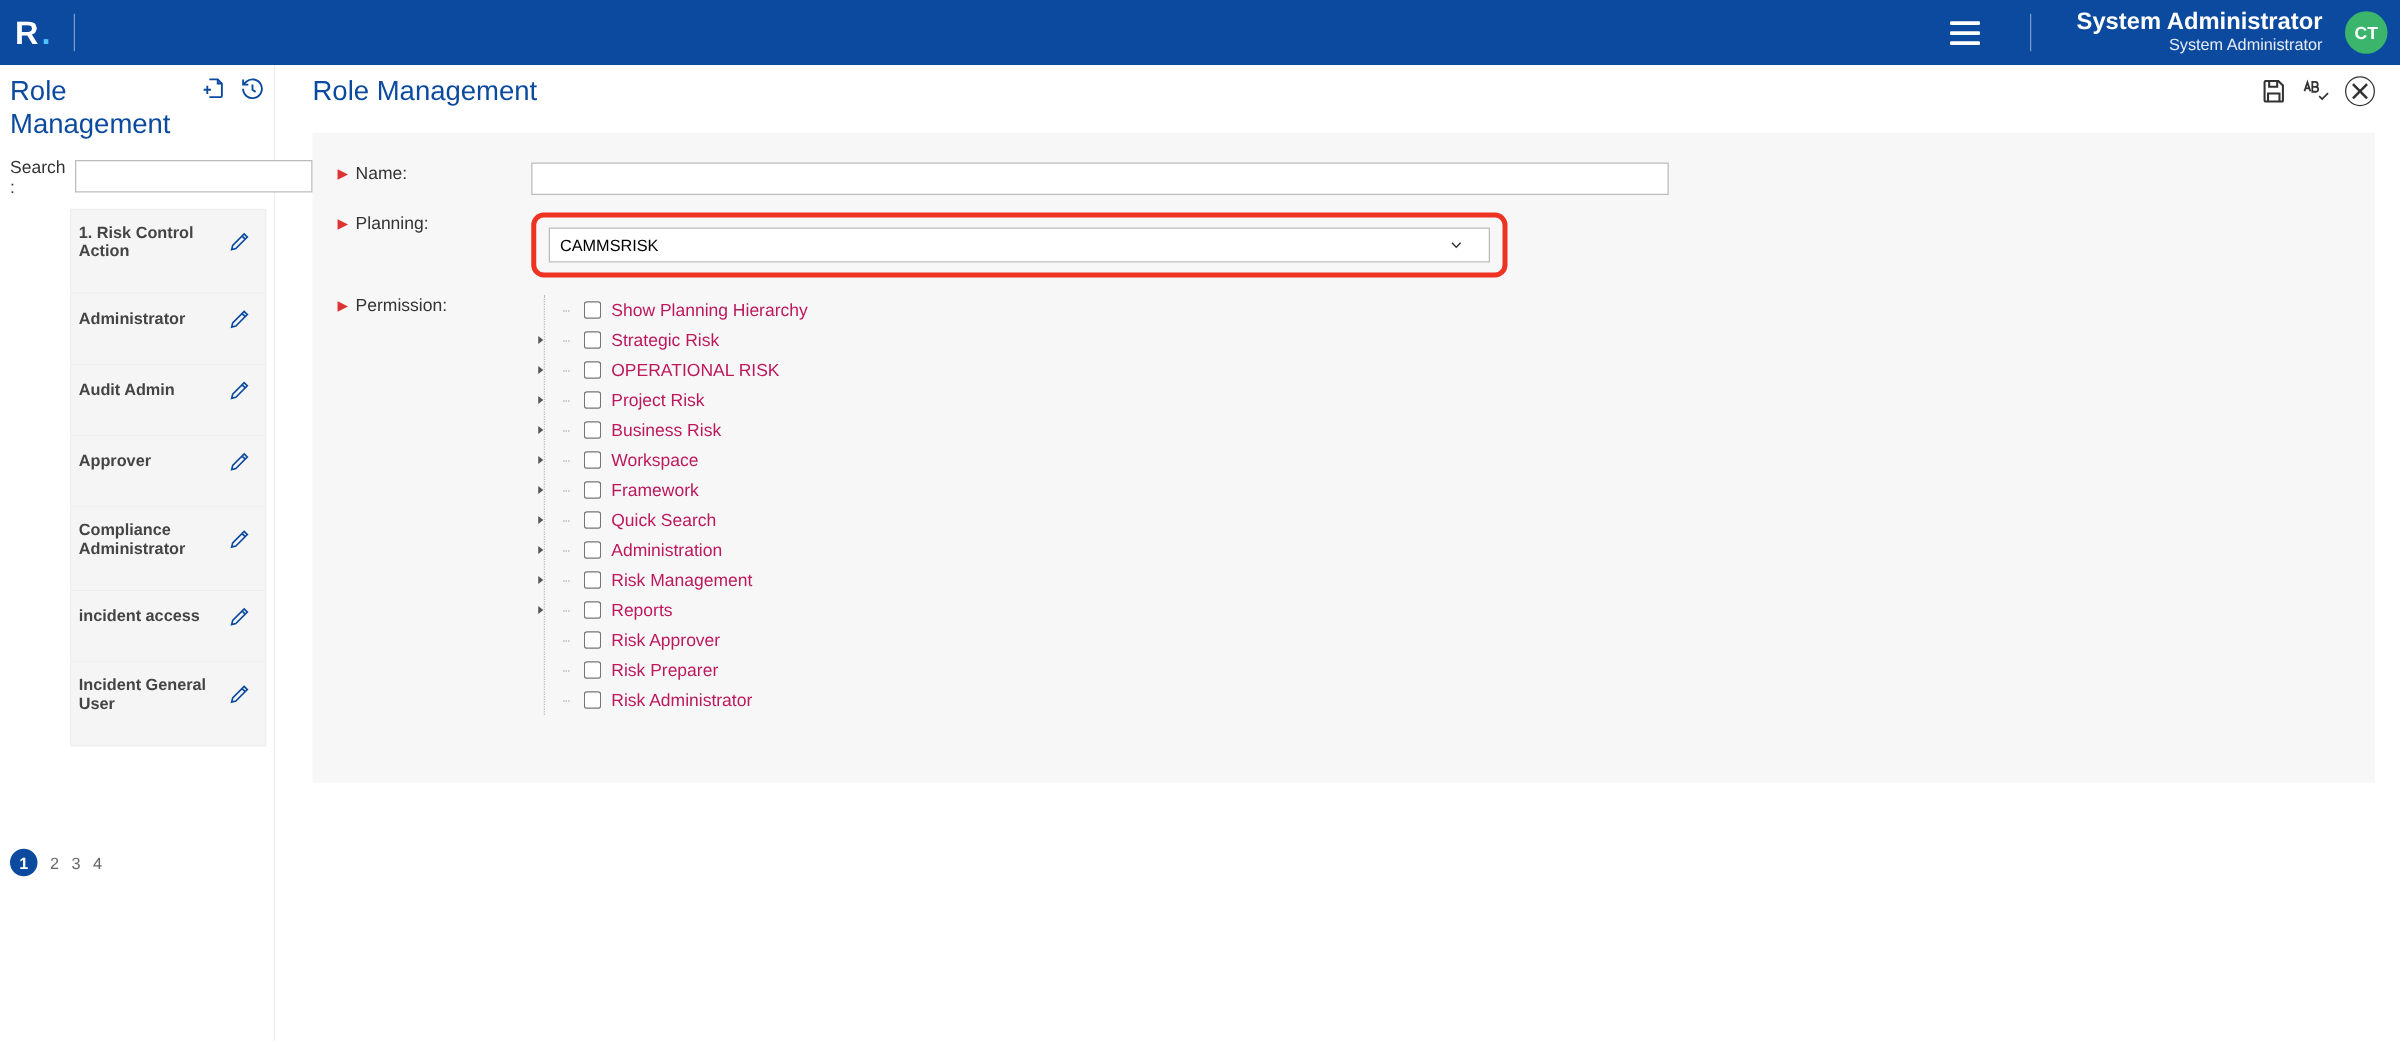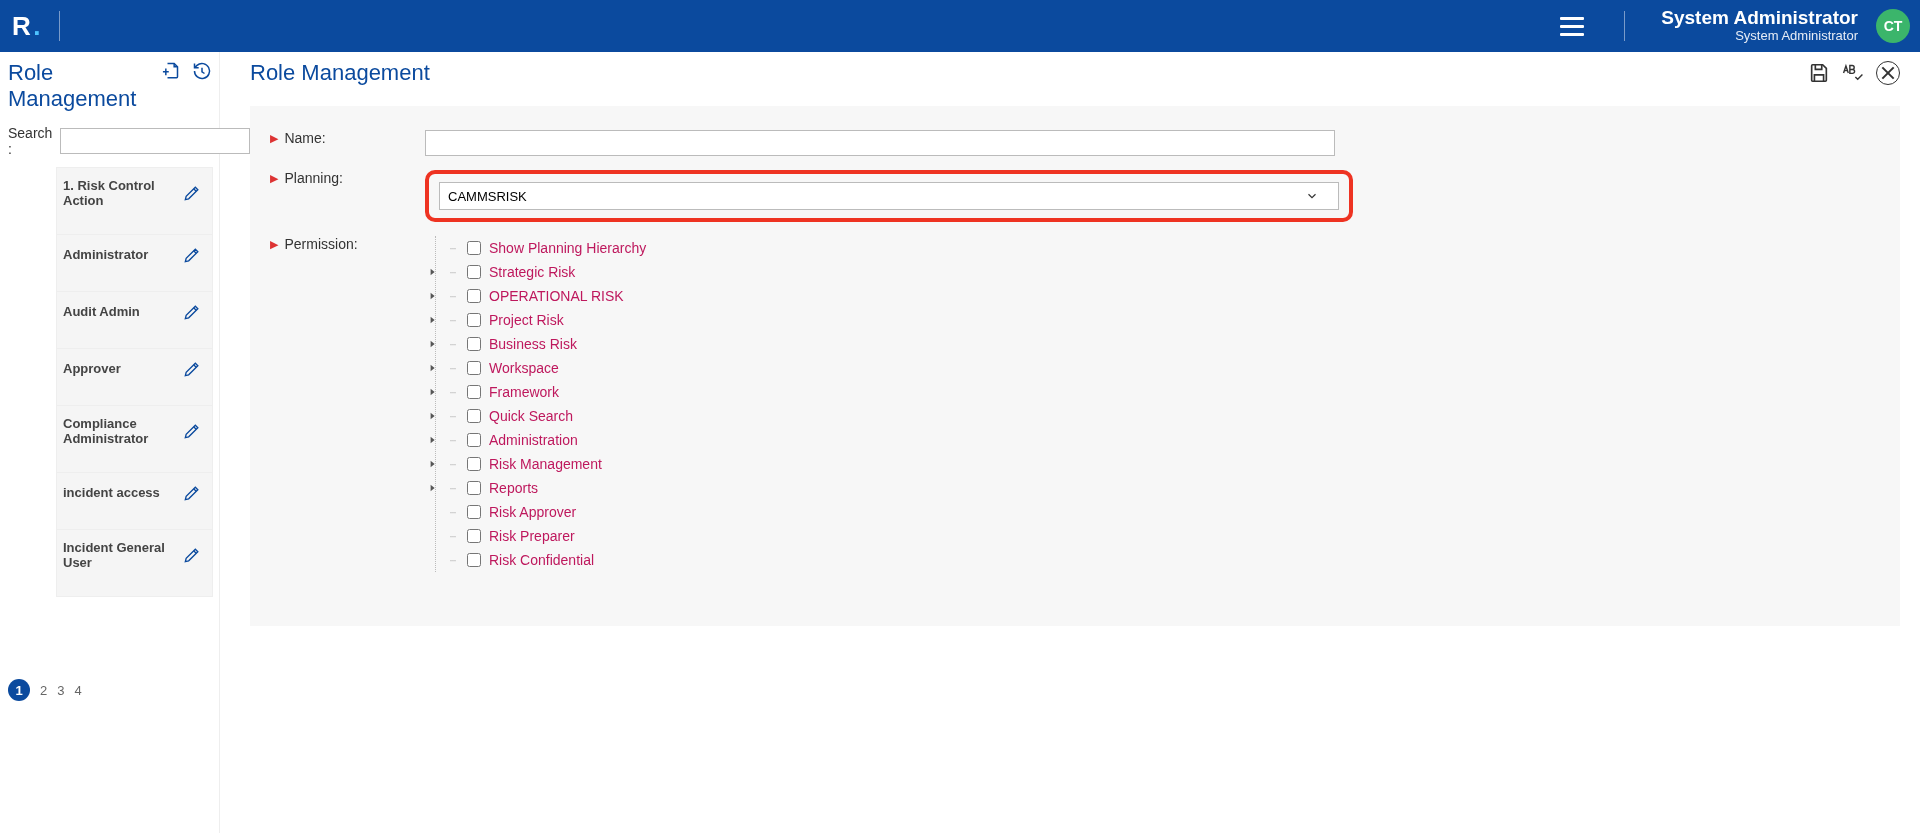--- a/index.html
+++ b/index.html
@@ -51,21 +51,21 @@
   .xwrap::after  { transform: rotate(-45deg); }
 
   .panel { margin-top: 20px; background: #f7f7f7; padding: 24px 20px 30px 20px; min-height: 520px; }
 
   .form-row { display: flex; align-items: flex-start; margin-bottom: 14px; }
   .lbl { width: 155px; display: flex; align-items: center; gap: 6px; color: #333; font-size: 14px; }
   .req-arrow { color: #d33; font-size: 11px; }
   .text-input { width: 910px; height: 26px; border: 1px solid #bbb; background: #fff; padding: 3px 8px; font-family: inherit; font-size: 13px; }
   .select-wrap { position: relative; }
   .highlight-box { display: inline-block; padding: 8px 10px; border: 4px solid #e32; border-radius: 10px; }
-  .select-input { width: 900px; height: 28px; border: 1px solid #bbb; background: #fff; padding: 3px 28px 3px 8px; font-family: inherit; font-size: 13px; }
+  .select-input { width: 753px; height: 28px; border: 1px solid #bbb; background: #fff; padding: 3px 28px 3px 8px; font-family: inherit; font-size: 13px; }
   .select-caret { position: absolute; right: 20px; top: 50%; transform: translateY(-50%); pointer-events: none; color: #333; }
 
   .tree { margin-left: 4px; }
   .tree ul { list-style: none; padding-left: 0; position: relative; }
   .tree > ul { margin-left: 0; }
   .node { display: flex; align-items: center; gap: 8px; padding: 4px 0 4px 0; position: relative; }
   .node .caret { width: 8px; height: 8px; display: inline-block; color: #555; }
   .node .caret.empty { visibility: hidden; }
   .node .dots { color: #bbb; letter-spacing: -2px; font-size: 12px; width: 14px; text-align: center; }
   .node input[type="checkbox"] { width: 14px; height: 14px; }
@@ -419,21 +419,21 @@
               </li>
               <li>
                 <div class="node">
                   <span class="caret empty">
                     <svg width="8" height="8" viewBox="0 0 10 10">
                       <path d="M2 1l5 4-5 4z" fill="#555"></path>
                     </svg>
                   </span>
                   <span class="dots">···</span>
                   <input type="checkbox" style="">
-                  <span class="node-label">Risk Confidential</span>
+                  <span class="node-label">Risk Administrator</span>
                 </div>
               </li>
             </ul>
         </div>
       </div>
     </div>
   </main>
 </div>
 
 </body></html>

